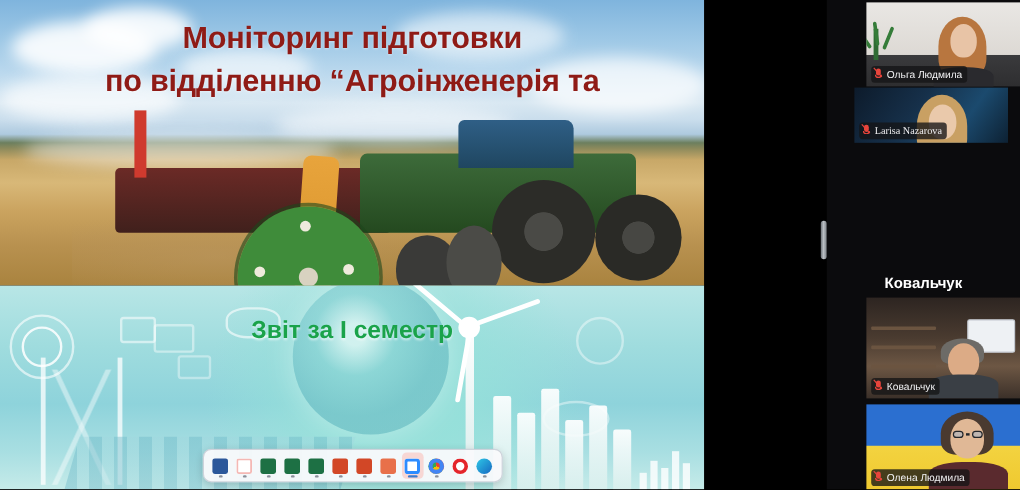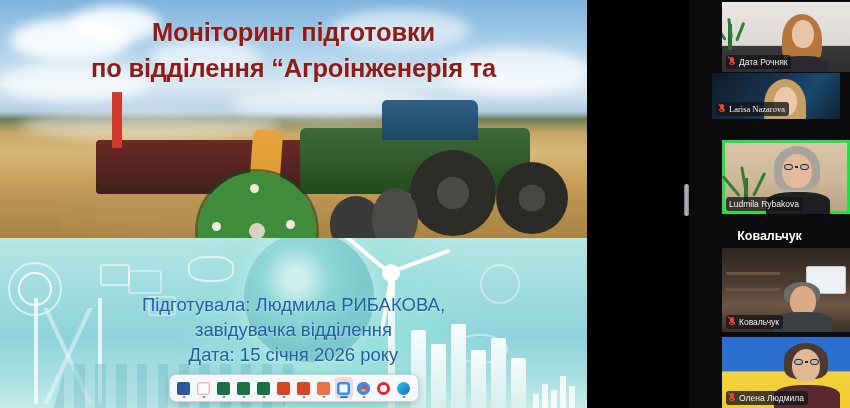--- a/index.html
+++ b/index.html
@@ -412,29 +412,25 @@
           <div class="bar" style="left:0px;  height:14px"></div>
           <div class="bar" style="left:9px;  height:24px"></div>
           <div class="bar" style="left:18px; height:18px"></div>
           <div class="bar" style="left:27px; height:32px"></div>
           <div class="bar" style="left:36px; height:22px"></div>
         </div>
       </div>
 
       <div class="title-block">
         <div>Моніторинг підготовки</div>
-        <div>по відділення “Агроінженерія та</div>
-      </div>
-
-
-      <div class="sub-blue">
-        <div>Підготувала: Людмила РИБАКОВА,</div>
-        <div>завідувачка відділення</div>
-        <div>Дата: 15 січня 2026 року</div>
-      </div>
+        <div>по відділенню “Агроінженерія та</div>
+      </div>
+
+      <div class="sub-green">Звіт за I семестр</div>
+
 
       <div class="taskbar" id="taskbar">
           <div class="tb-item" title="Word">
             <span class="tb-ico" style="background: rgb(43, 87, 154);"></span>
             <span class="tb-dot"></span>
           </div>
           <div class="tb-item" title="PDF Reader">
             <span class="tb-ico" style="background: rgb(255, 255, 255); box-shadow: rgb(244, 184, 180) 0px 0px 0px 1.5px inset;"></span>
             <span class="tb-dot"></span>
           </div>
@@ -493,55 +489,38 @@
       <div class="frond" style="left:13px; top:19px; transform:rotate(22deg)"></div>
       <div class="hair" style="left:60px; top:12px; width:40px; height:50px; background:#b8763f;"></div>
       <div class="head" style="left:70px; top:18px; width:22px; height:28px; background:#e8c4a6;"></div>
       <div class="torso" style="left:56px; top:54px; width:50px; height:18px; background:#2a2a2e;"></div>
       <div class="name">
         <span class="mic-muted">
           <span class="cap"></span>
             <span class="arc"></span>
             <span class="slash"></span>
         </span>
-        <span>Дата Рочняк</span>
+        <span>Ольга Людмила</span>
       </div>
     </div>
 
     <div class="tile bg-night" style="left:23px; top:73px; width:128px; height:46px;font-family:Liberation Serif, serif;">
       <div class="hair" style="left:52px; top:6px;  width:42px; height:52px; background:#c9a063;"></div>
       <div class="head" style="left:62px; top:14px; width:23px; height:29px; background:#eac9ab;"></div>
       <div class="torso" style="left:48px; top:50px; width:52px; height:16px; background:#1c2a38;"></div>
       <div class="name">
         <span class="mic-muted">
           <span class="cap"></span>
             <span class="arc"></span>
             <span class="slash"></span>
         </span>
         <span>Larisa Nazarova</span>
       </div>
     </div>
 
-    <div class="tile bg-wall active-speaker" style="left:33px; top:140px; width:128px; height:74px;">
-      <div class="plant" style="left:22px; top:38px; width:4px; height:30px;"></div>
-      <div class="frond" style="left:16px; top:30px; height:26px; transform:rotate(-40deg)"></div>
-      <div class="frond" style="left:23px; top:26px; height:28px; transform:rotate(-10deg)"></div>
-      <div class="frond" style="left:30px; top:30px; height:26px; transform:rotate(26deg)"></div>
-      <div class="hair" style="left:52px; top:6px;  width:46px; height:44px; background:#a9a39c;"></div>
-      <div class="head" style="left:60px; top:14px; width:30px; height:34px; background:#e3bb9c;"></div>
-      <div class="glasses" style="left:62px; top:24px;">
-        <span class="lens"></span>
-          <span class="bridge"></span>
-          <span class="lens"></span>
-      </div>
-      <div class="torso" style="left:44px; top:52px; width:64px; height:22px; background:#1d1f22;"></div>
-      <div class="name">
-        <span>Ludmila Rybakova</span>
-      </div>
-    </div>
 
     <div class="panel-heading" style="top:229px;">Ковальчук</div>
 
     <div class="tile bg-office" style="left:33px; top:248px; width:128px; height:84px;">
       <div class="shelf" style="left:4px;  top:24px; width:54px; height:3px;"></div>
       <div class="shelf" style="left:4px;  top:40px; width:54px; height:3px;"></div>
       <div class="shelf" style="left:4px;  top:56px; width:54px; height:3px;"></div>
       <div class="monitor" style="left:84px; top:18px; width:40px; height:28px;"></div>
       <div class="hair" style="left:62px; top:34px; width:36px; height:22px; background:#6d6b67;"></div>
       <div class="head" style="left:68px; top:38px; width:26px; height:30px; background:#dcab86;"></div>

